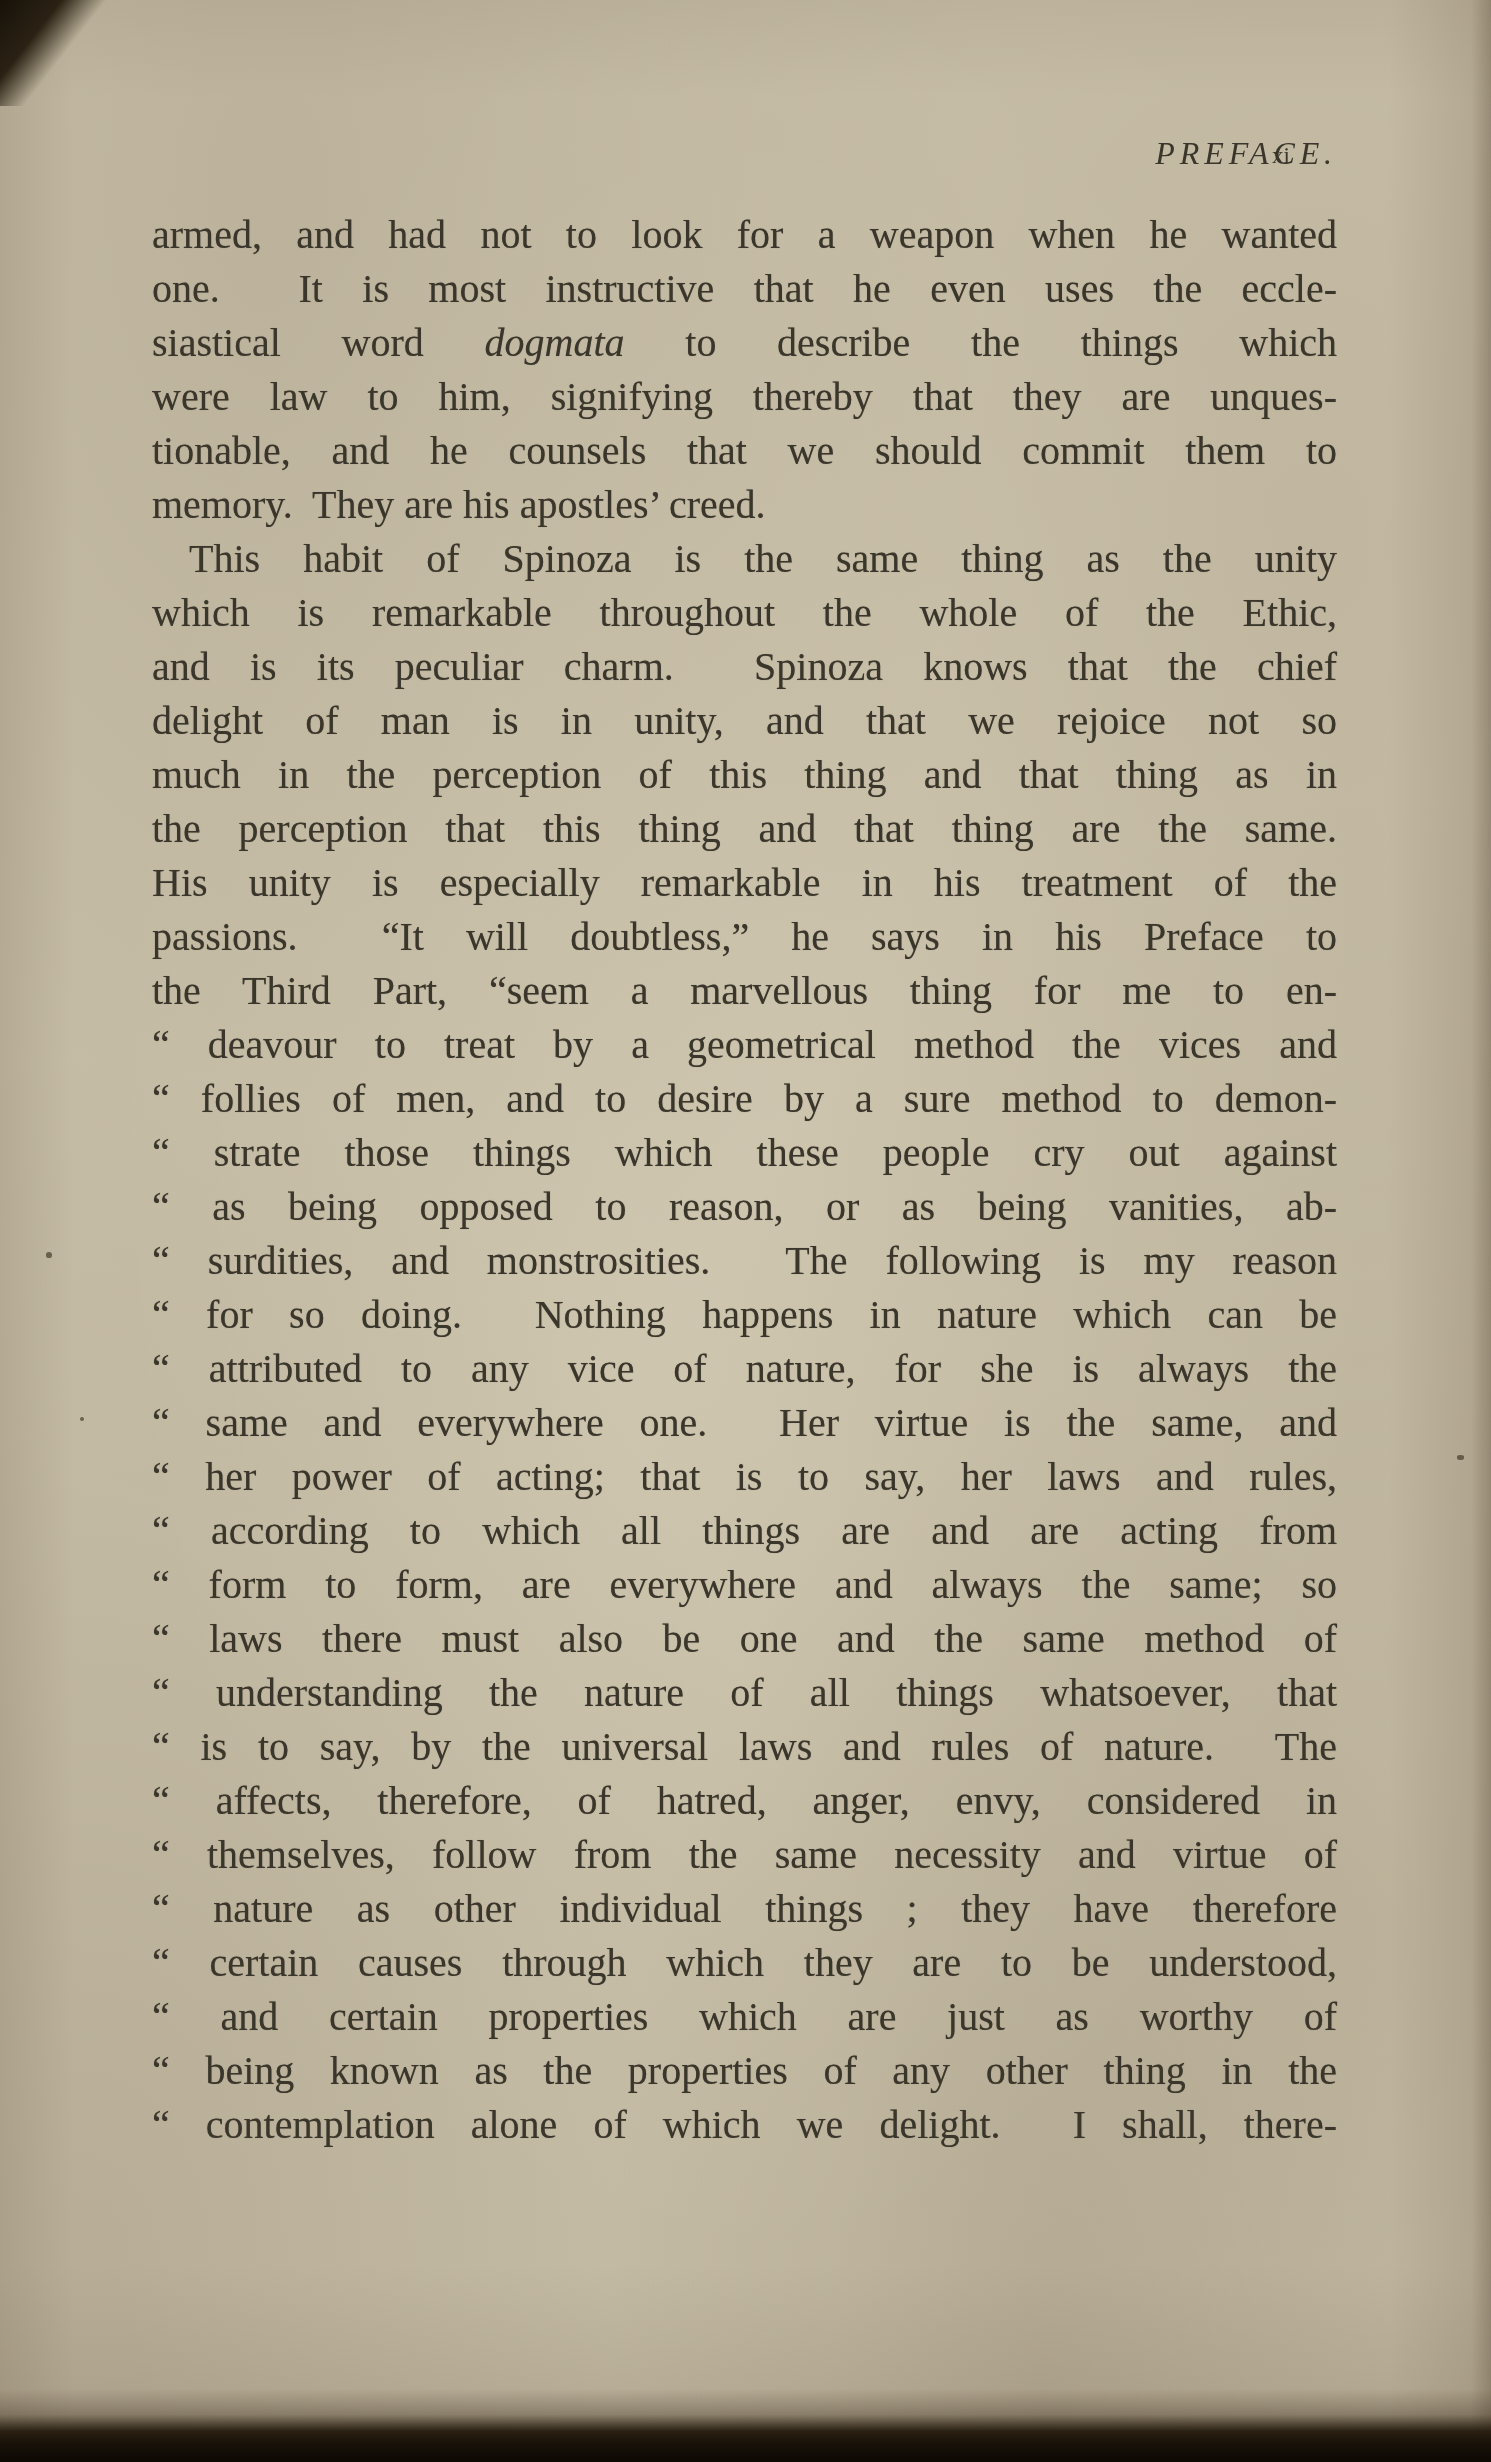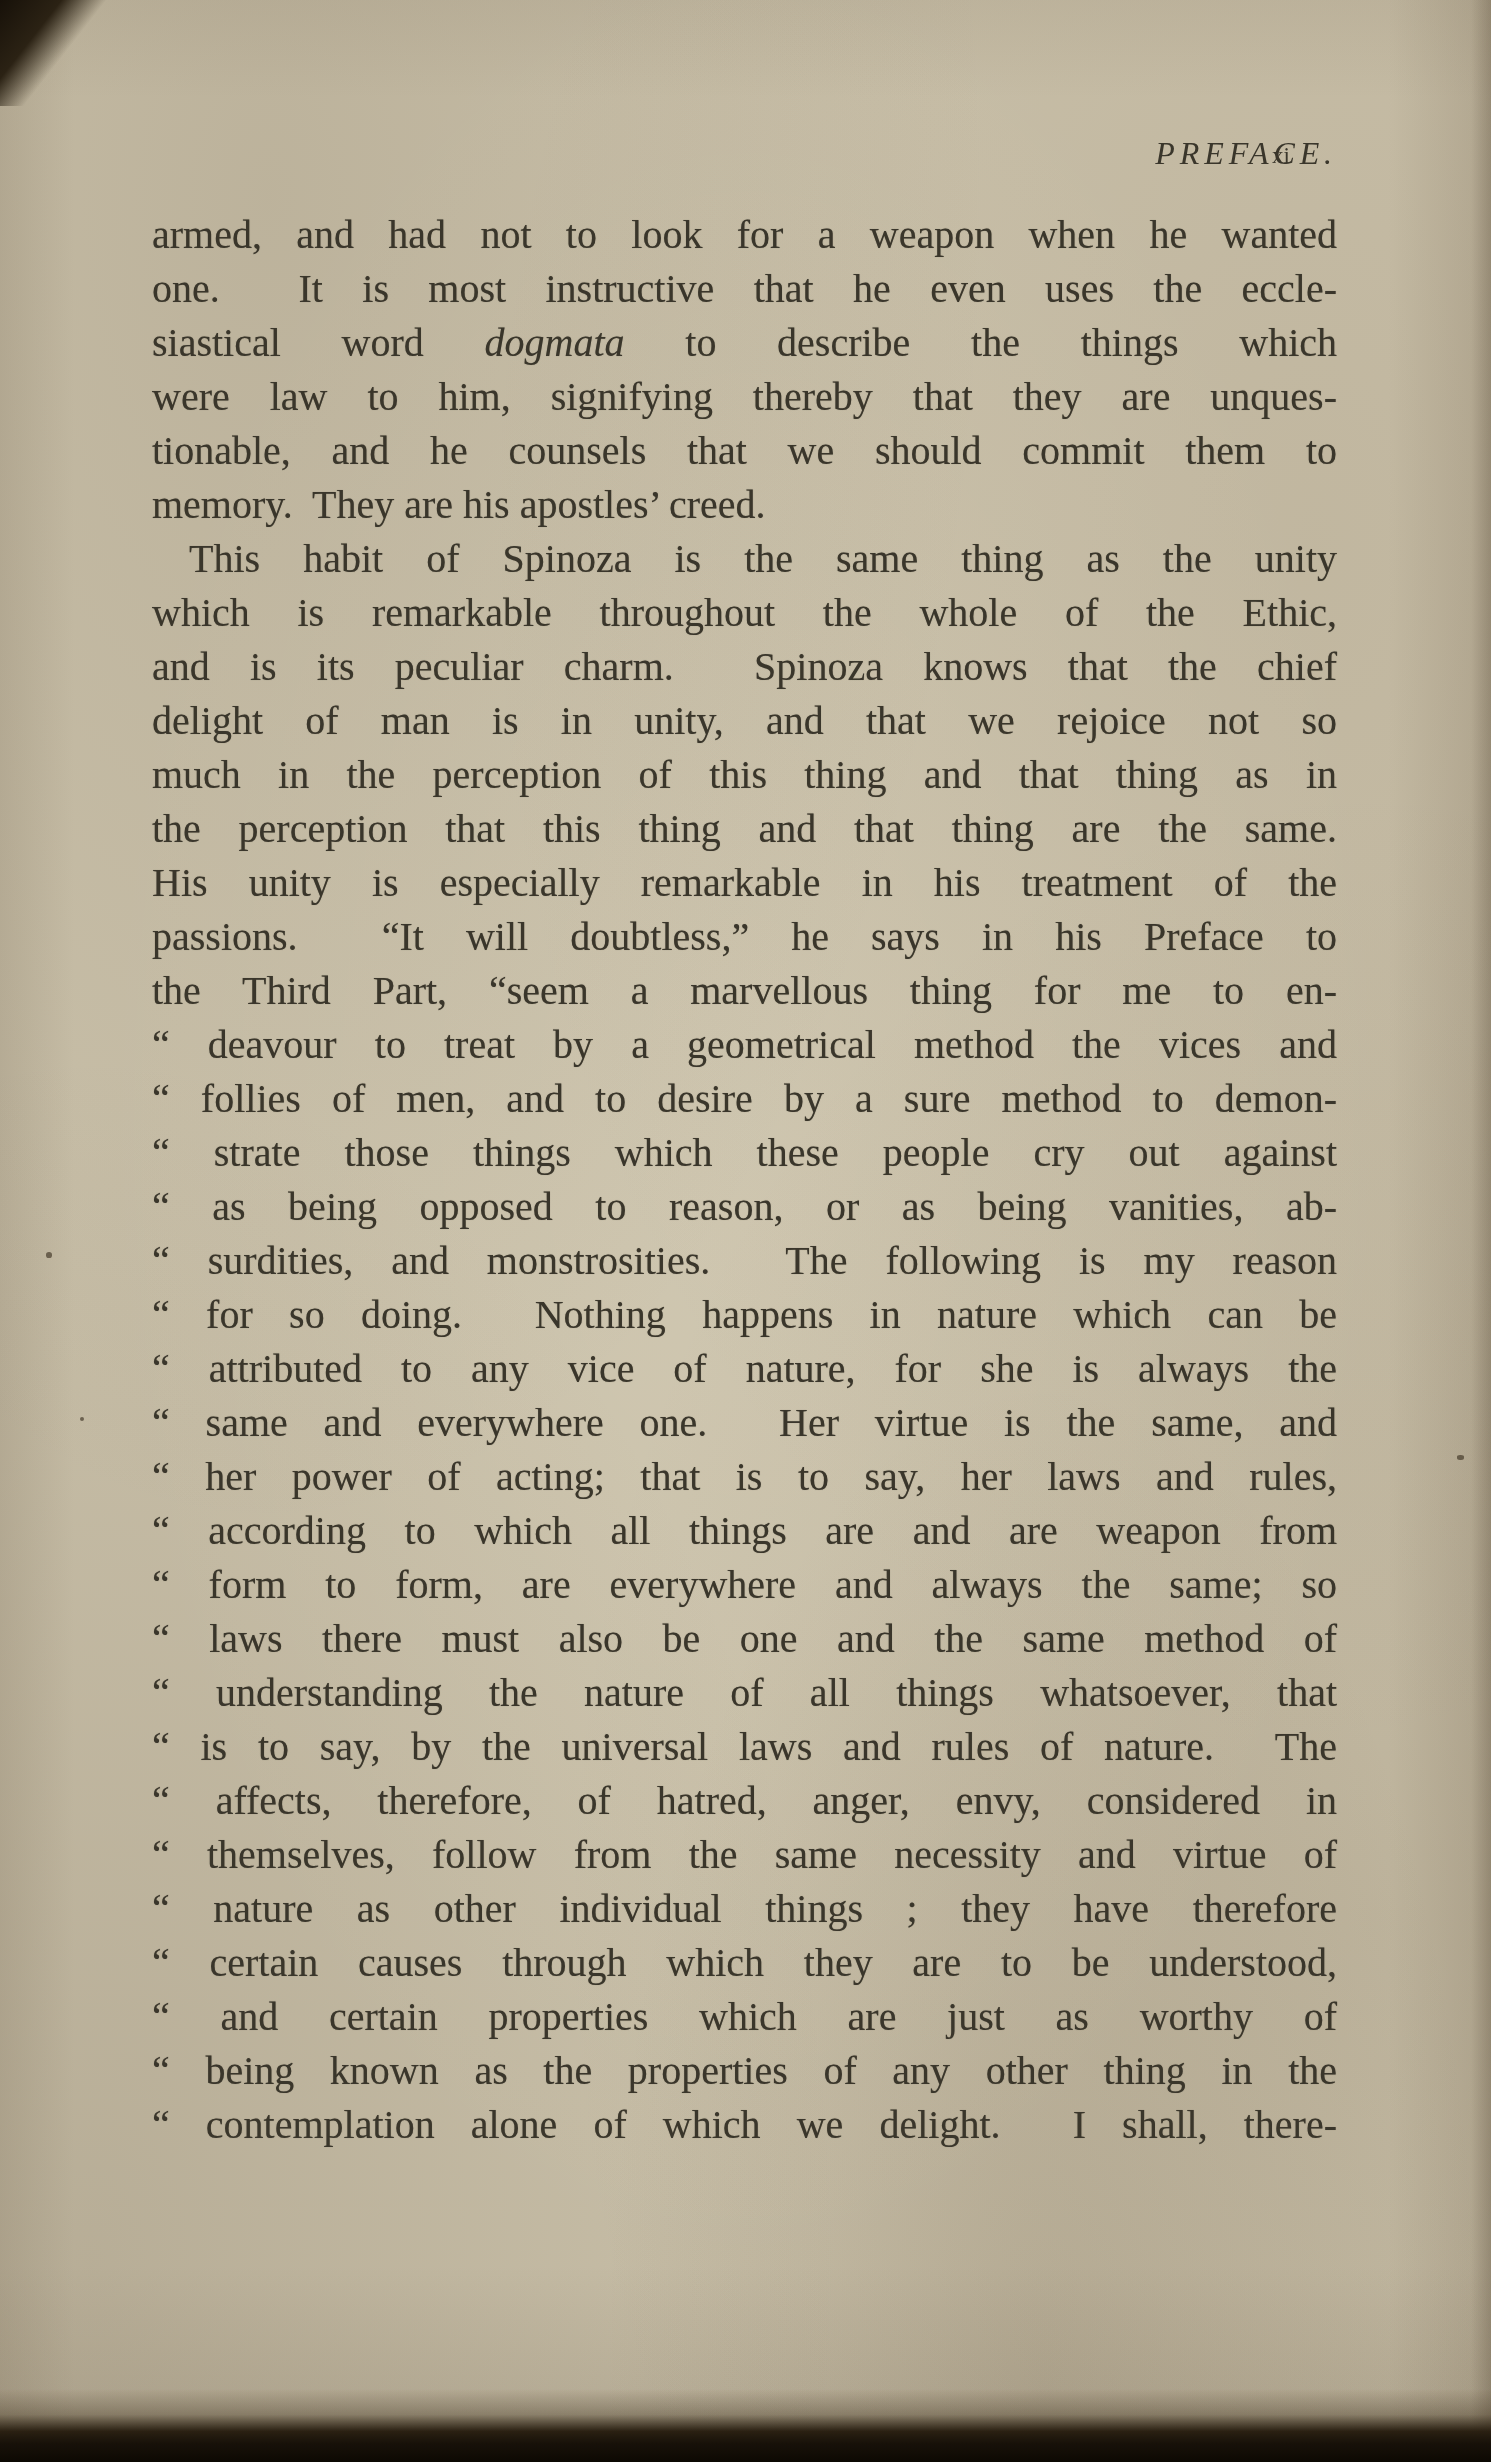--- a/index.html
+++ b/index.html
@@ -141,21 +141,21 @@
       <div class="line"><span>the Third Part, “seem a marvellous thing for me to en-</span></div>
       <div class="line"><span>“ deavour to treat by a geometrical method the vices and</span></div>
       <div class="line"><span>“ follies of men, and to desire by a sure method to demon-</span></div>
       <div class="line"><span>“ strate those things which these people cry out against</span></div>
       <div class="line"><span>“ as being opposed to reason, or as being vanities, ab-</span></div>
       <div class="line"><span>“ surdities, and monstrosities.&nbsp; The following is my reason</span></div>
       <div class="line"><span>“ for so doing.&nbsp; Nothing happens in nature which can be</span></div>
       <div class="line"><span>“ attributed to any vice of nature, for she is always the</span></div>
       <div class="line"><span>“ same and everywhere one.&nbsp; Her virtue is the same, and</span></div>
       <div class="line"><span>“ her power of acting; that is to say, her laws and rules,</span></div>
-      <div class="line"><span>“ according to which all things are and are weapon from</span></div>
+      <div class="line"><span>“ according to which all things are and are acting from</span></div>
       <div class="line"><span>“ form to form, are everywhere and always the same; so</span></div>
       <div class="line"><span>“ laws there must also be one and the same method of</span></div>
       <div class="line"><span>“ understanding the nature of all things whatsoever, that</span></div>
       <div class="line"><span>“ is to say, by the universal laws and rules of nature.&nbsp; The</span></div>
       <div class="line"><span>“ affects, therefore, of hatred, anger, envy, considered in</span></div>
       <div class="line"><span>“ themselves, follow from the same necessity and virtue of</span></div>
       <div class="line"><span>“ nature as other individual things ; they have therefore</span></div>
       <div class="line"><span>“ certain causes through which they are to be understood,</span></div>
       <div class="line"><span>“ and certain properties which are just as worthy of</span></div>
       <div class="line"><span>“ being known as the properties of any other thing in the</span></div>

